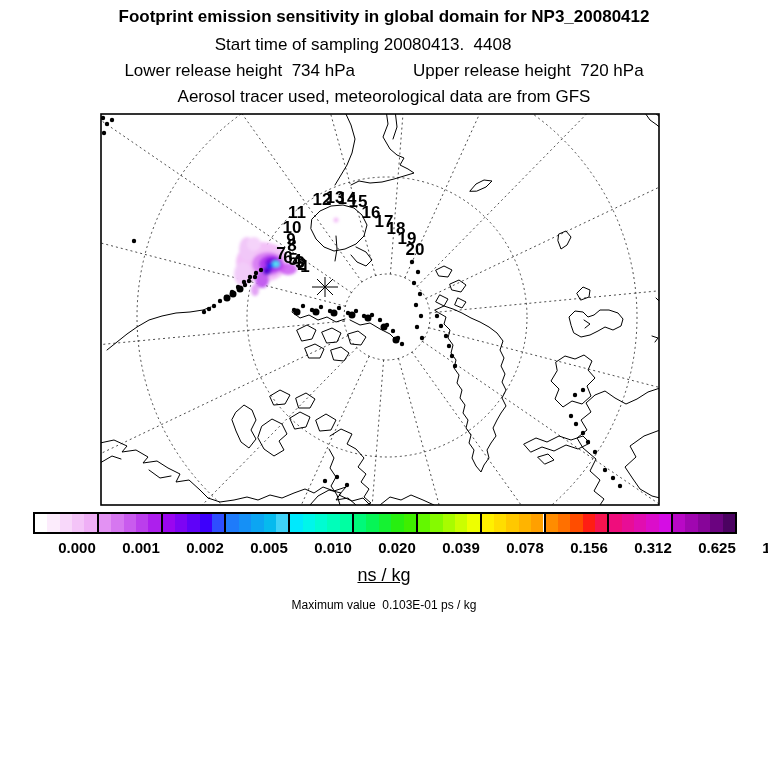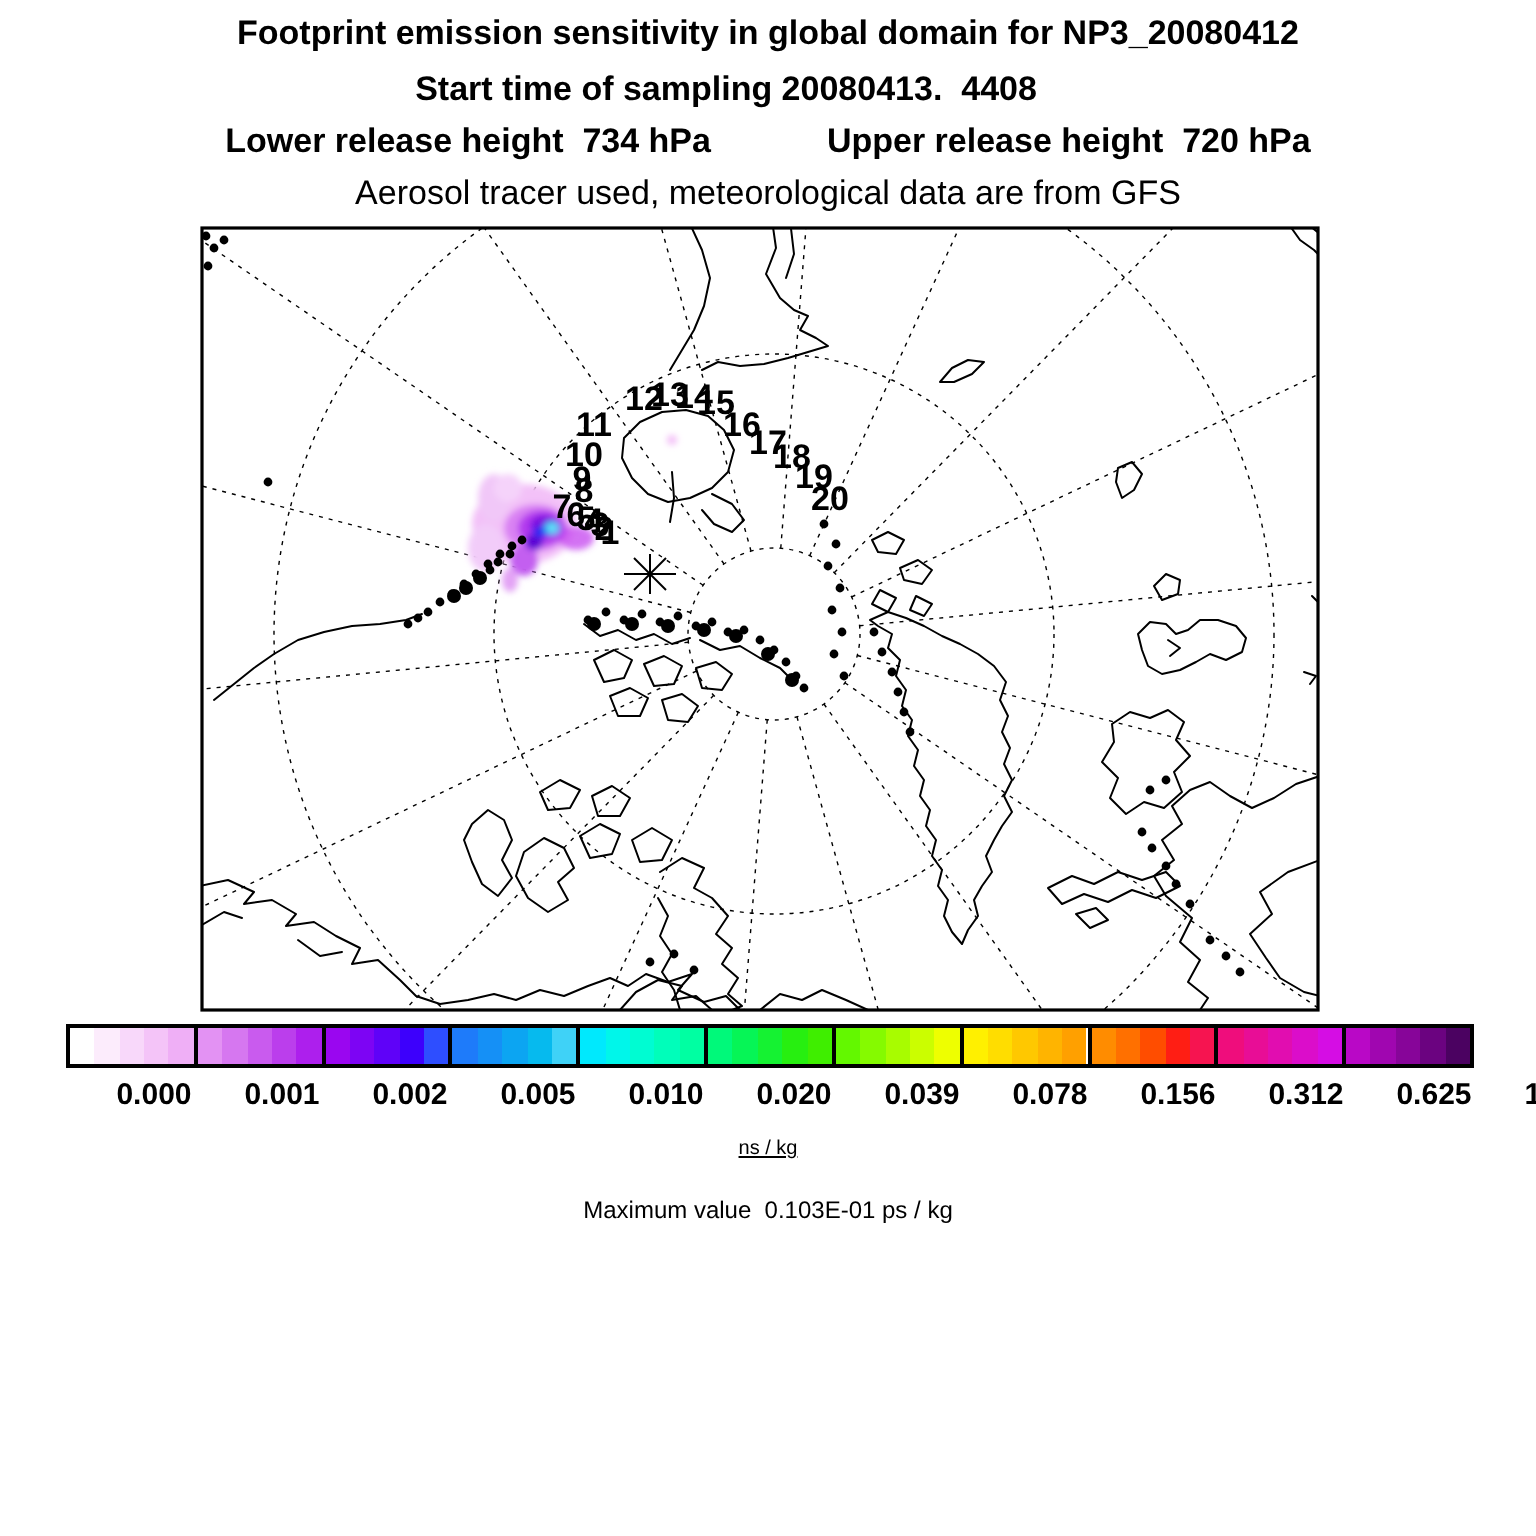--- a/index.html
+++ b/index.html
@@ -2,35 +2,35 @@
 <html><head>
 <meta charset="utf-8">
 <style>
   html,body{margin:0;padding:0;background:#fff;}
   #page{position:relative;width:768px;height:648px;background:#fff;overflow:hidden;
         font-family:"Liberation Sans",sans-serif;color:#000;}
   .hline{position:absolute;left:0;width:768px;text-align:center;white-space:pre;
          font-size:17px;line-height:18px;}
   .hrow{position:absolute;left:0;width:768px;display:flex;justify-content:center;
         font-size:17px;line-height:18px;}
-  .hrow span{white-space:pre;font-weight:bold;}
+  .hrow span{white-space:pre;}
   #title{top:8px;font-weight:bold;}
   #line2{top:36px;} #line2 .gap{width:42px;}
   #line3{top:62px;} #line3 .gap{width:58px;}
   #line4{top:88px;}
   #mapsvg{position:absolute;left:100px;top:113px;}
   #colorbar{position:absolute;left:33px;top:512px;width:704px;height:22px;
             border:2px solid #000;box-sizing:border-box;display:flex;}
   .cbseg{flex:1 1 0;display:flex;}
   .cbseg + .cbseg{border-left:2px solid #000;}
   .cbcell{flex:1 1 0;}
   #cbticks{position:absolute;left:0;top:539px;width:768px;height:18px;}
   #cbticks span{position:absolute;width:64px;text-align:center;font-size:15px;
                 font-weight:bold;white-space:pre;padding-left:44px;}
-  #units{top:566px;font-size:10px;text-decoration:underline;}
+  #units{top:566px;font-size:18px;text-decoration:underline;}
   #maxval{top:596px;font-size:12px;text-align:center;}
 </style>
 </head>
 <body>
 
 <div id="page">
 
   <div id="title" class="hline">Footprint emission sensitivity in global domain for NP3_20080412</div>
 
   <div id="line2" class="hrow">

